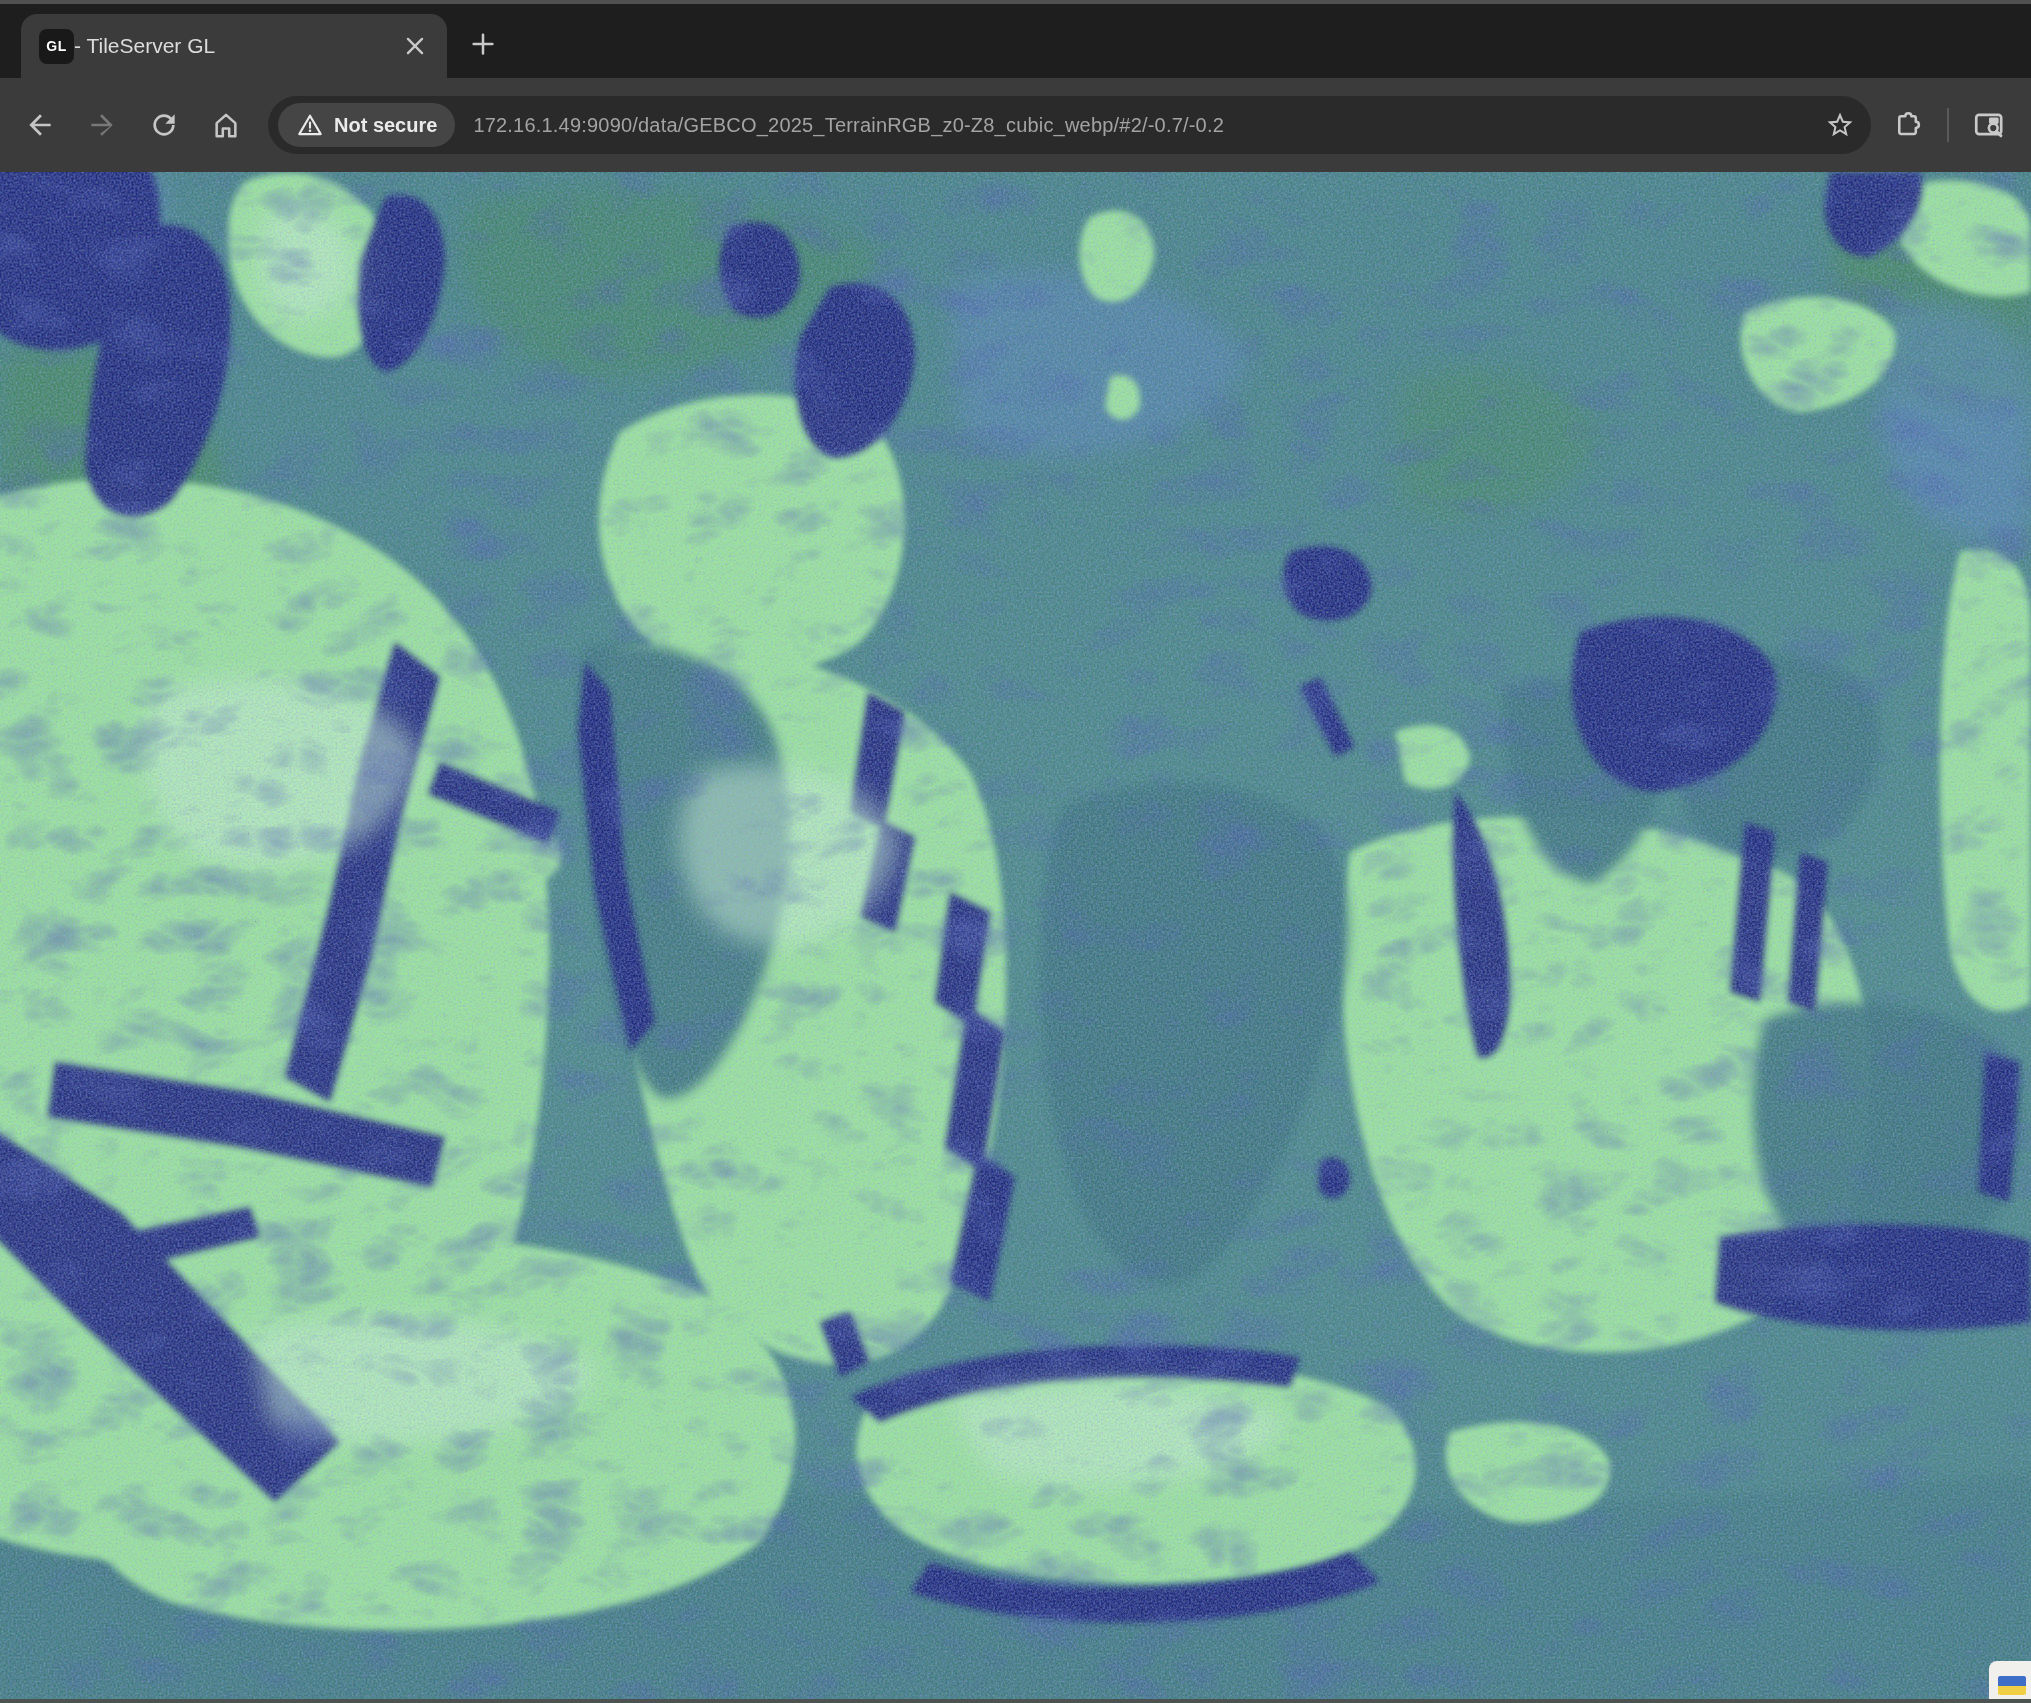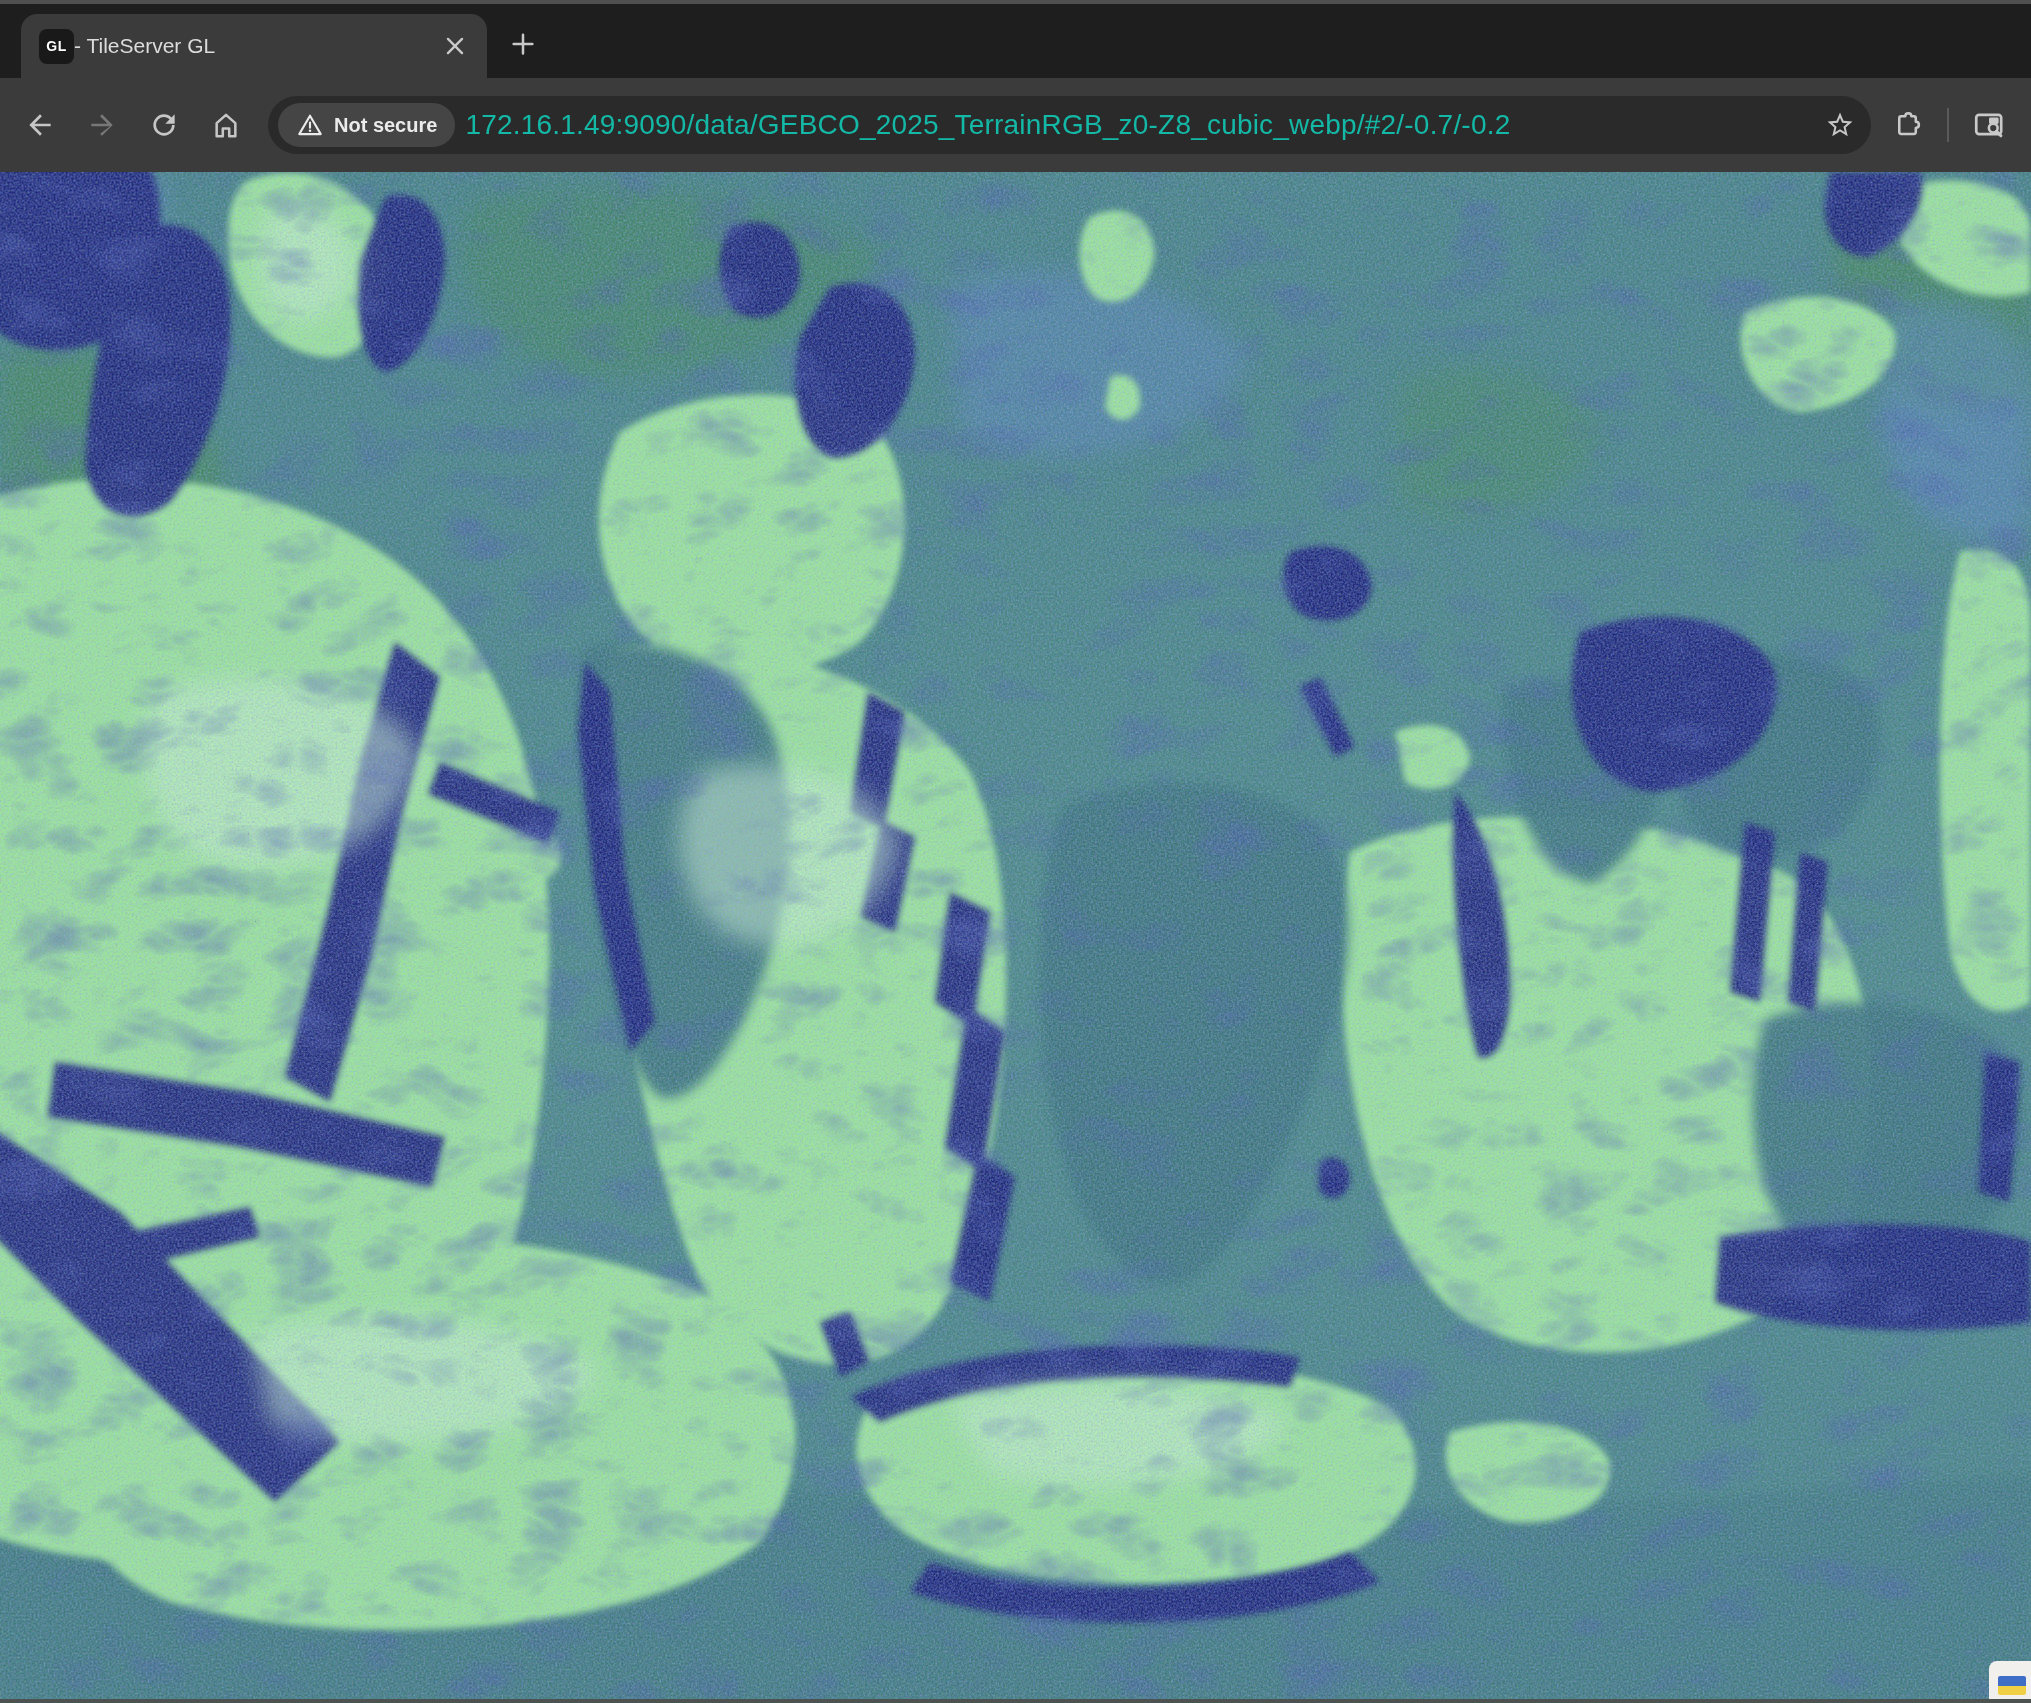--- a/index.html
+++ b/index.html
@@ -6,21 +6,21 @@
   body{
     width:2031px;height:1703px;overflow:hidden;background:#1e1e1e;
     font-family:"Liberation Sans", sans-serif;
     -webkit-font-smoothing:antialiased;
   }
   .browser{position:relative;width:2031px;height:1703px;background:#1e1e1e;}
   .top-edge{height:4px;background:#505050;}
   
   .tab-strip{height:74px;background:#1e1e1e;display:flex;align-items:flex-end;}
   .tab{
-    width:466px;height:64px;background:#3b3b3b;border-radius:16px 16px 0 0;
+    width:426px;height:64px;background:#3b3b3b;border-radius:16px 16px 0 0;
     margin-left:21px;display:flex;align-items:center;padding:0 14px 0 18px;box-sizing:border-box;
   }
   .favicon{
     width:35px;height:35px;border-radius:8px;background:#191919;color:#ffffff;
     font-weight:bold;font-size:14px;display:flex;align-items:center;justify-content:center;
     letter-spacing:0.5px;flex:0 0 auto;
   }
   .tab-title{color:#dcdcdc;font-size:21px;flex:1;white-space:nowrap;overflow:hidden;}
   .icon-btn{display:flex;align-items:center;justify-content:center;color:#c9c9c9;cursor:pointer;background:none;border:none;padding:0;}
   .tab-close{width:36px;height:36px;border-radius:50%;}
@@ -32,21 +32,21 @@
   .url-bar{
     flex:1;height:58px;background:#2a2a2a;border-radius:29px;display:flex;align-items:center;
     padding:0 8px 0 10px;margin:0 12px 0 4px;min-width:0;
   }
   .chip{
     height:44px;background:#454545;border-radius:22px;display:flex;align-items:center;
     padding:0 18px;color:#ebebeb;font-size:20px;font-weight:700;gap:10px;flex:0 0 auto;
   }
   .chip svg{flex:0 0 auto;}
   .url-text{
-    color:#14b8a6;font-size:28px;margin-left:10px;flex:1;white-space:nowrap;overflow:hidden;
+    color:#a3a3a3;font-size:20px;margin-left:18px;flex:1;white-space:nowrap;overflow:hidden;
     letter-spacing:0.2px;
   }
   .star-btn{width:46px;height:46px;border-radius:50%;color:#c6c6c6;flex:0 0 auto;}
   .toolbar-right{display:flex;align-items:center;}
   .ext-btn,.panel-btn{width:48px;height:48px;border-radius:50%;color:#c9c9c9;}
   .divider{width:2px;height:34px;background:#5a5a5a;margin:0 16px;}
   
   .map-wrap{position:relative;width:2031px;height:1527px;background:#47827f;overflow:hidden;}
   .map-wrap svg.map{display:block;}
   .bottom-strip{height:4px;background:#4c5250;}

